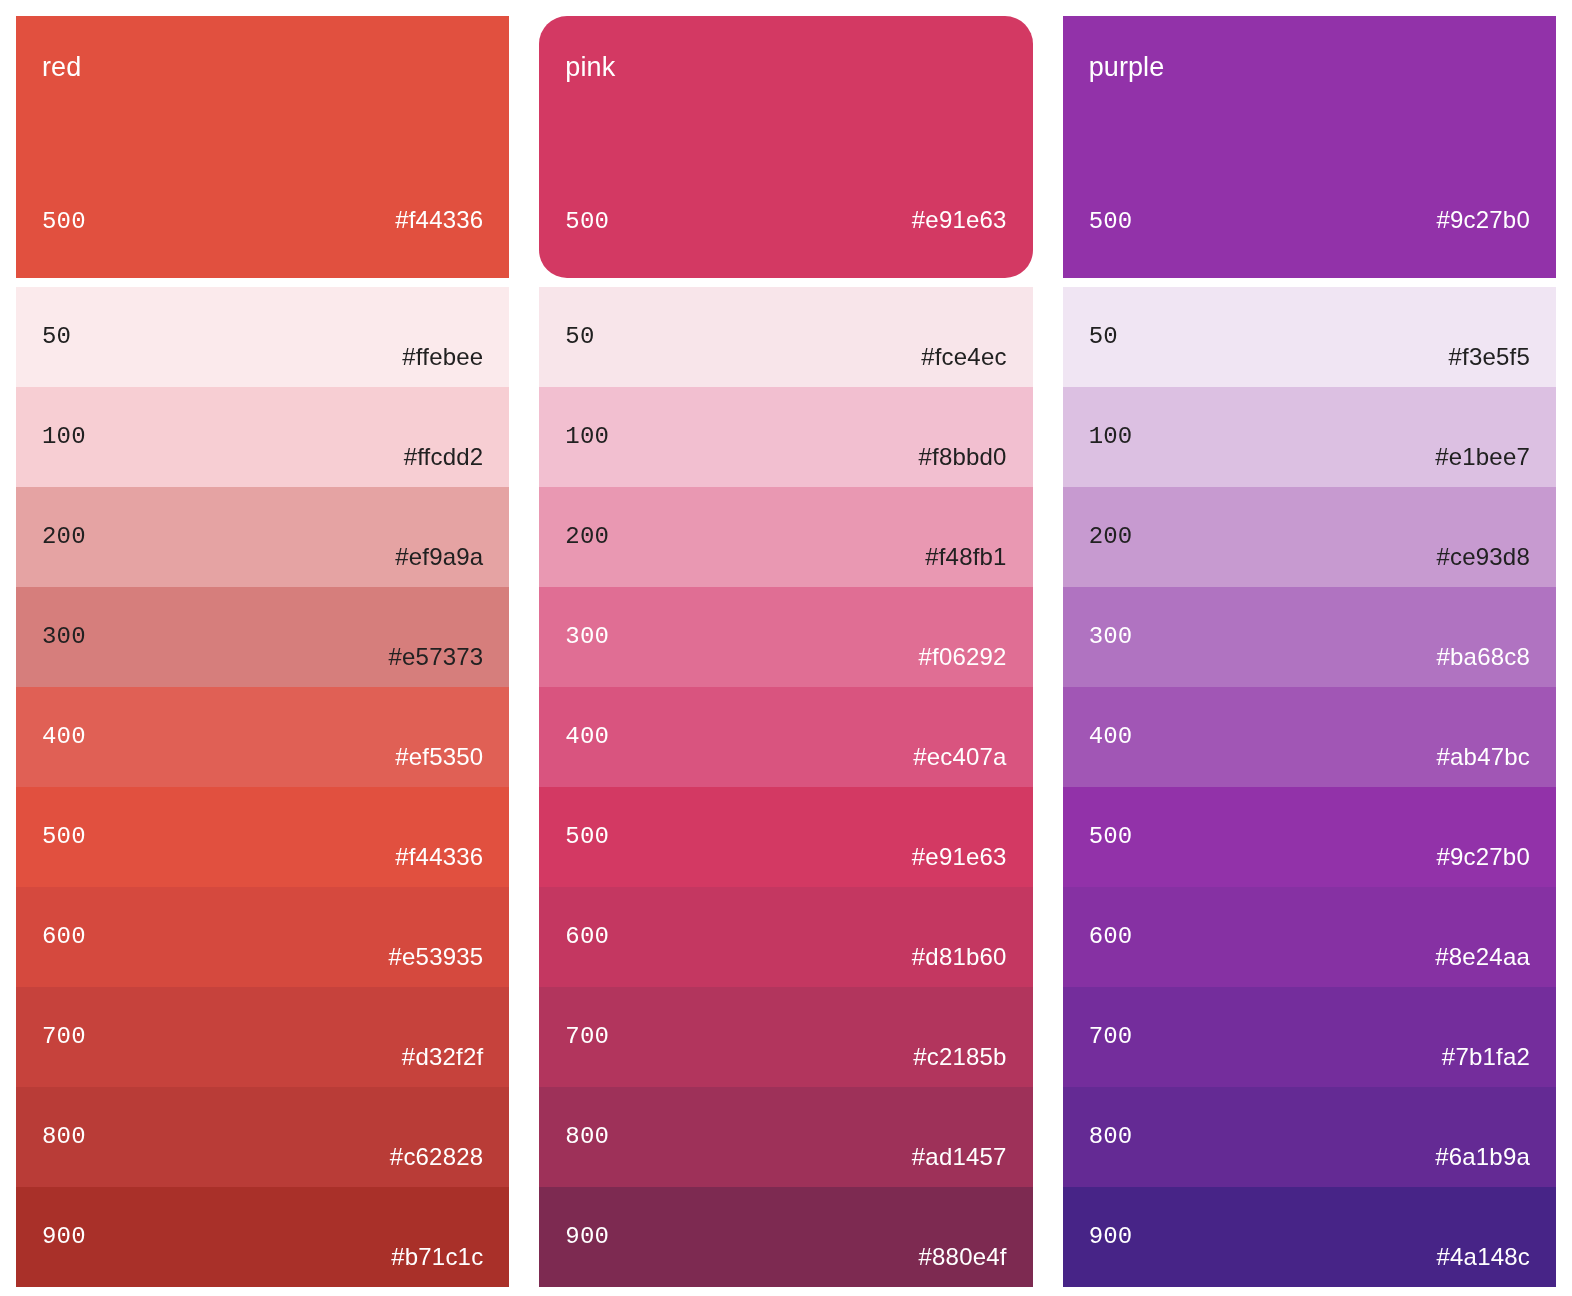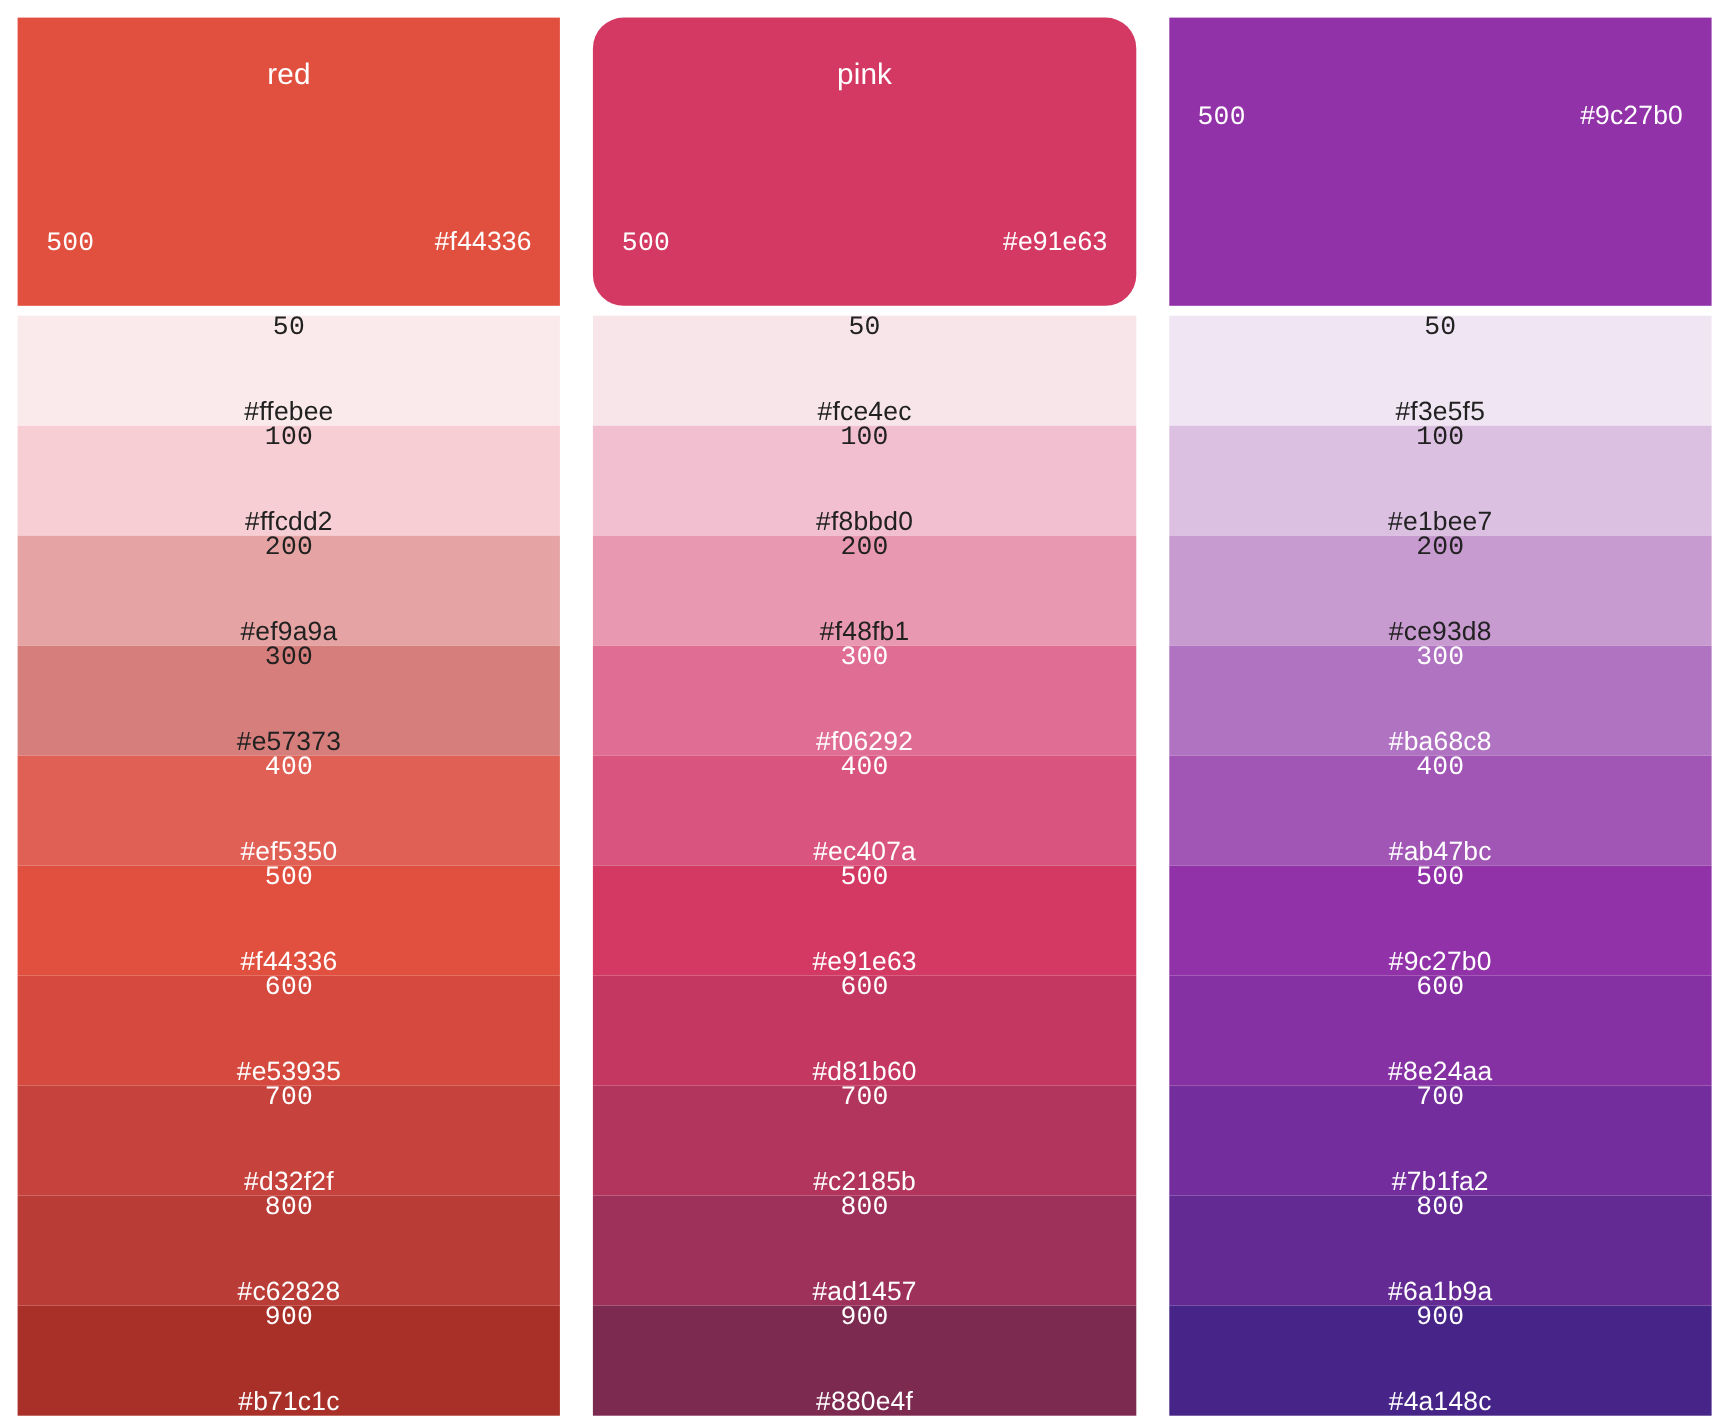--- a/index.html
+++ b/index.html
@@ -18,21 +18,20 @@
   }
 
   .palette-grid {
     display: flex;
     flex-direction: row;
     align-items: flex-start;
     gap: 30px;
     padding: 16px 16px 0 16px;
     width: 1572px;
     height: 941px;
-    text-align: center;
   }
 
   .palette-column {
     flex: 1 1 0;
     min-width: 0;
     display: flex;
     flex-direction: column;
   }
 
   
@@ -67,21 +66,21 @@
   
   .shade-list {
     display: flex;
     flex-direction: column;
   }
 
   .shade-row {
     height: 100px;
     flex: 0 0 100px;
     display: flex;
-    flex-direction: column;
+    flex-direction: row;
     justify-content: space-between;
     align-items: center;
     padding: 0 26px;
     font-size: 24px;
     font-weight: 400;
     line-height: 1;
   }
 
   .shade-weight { letter-spacing: 0.2px; font-family: Liberation Mono, monospace; }
   .shade-hex    { letter-spacing: 0.2px; margin-top: 40px; }
@@ -191,20 +190,21 @@
           <span class="shade-hex">#ad1457</span>
         </div>
         <div class="shade-row on-dark" style="background-color: rgb(125, 42, 81);">
           <span class="shade-weight">900</span>
           <span class="shade-hex">#880e4f</span>
         </div>
       </div>
     </div>
     <div class="palette-column">
       <div class="swatch-header on-dark" style="background-color: rgb(146, 50, 169);">
+        <div class="palette-name">purple</div>
         <div class="header-footer-row">
           <span class="shade-weight">500</span>
           <span class="shade-hex">#9c27b0</span>
         </div>
       </div>
       <div class="shade-list">
         <div class="shade-row on-light" style="background-color: rgb(240, 229, 243);">
           <span class="shade-weight">50</span>
           <span class="shade-hex">#f3e5f5</span>
         </div>

